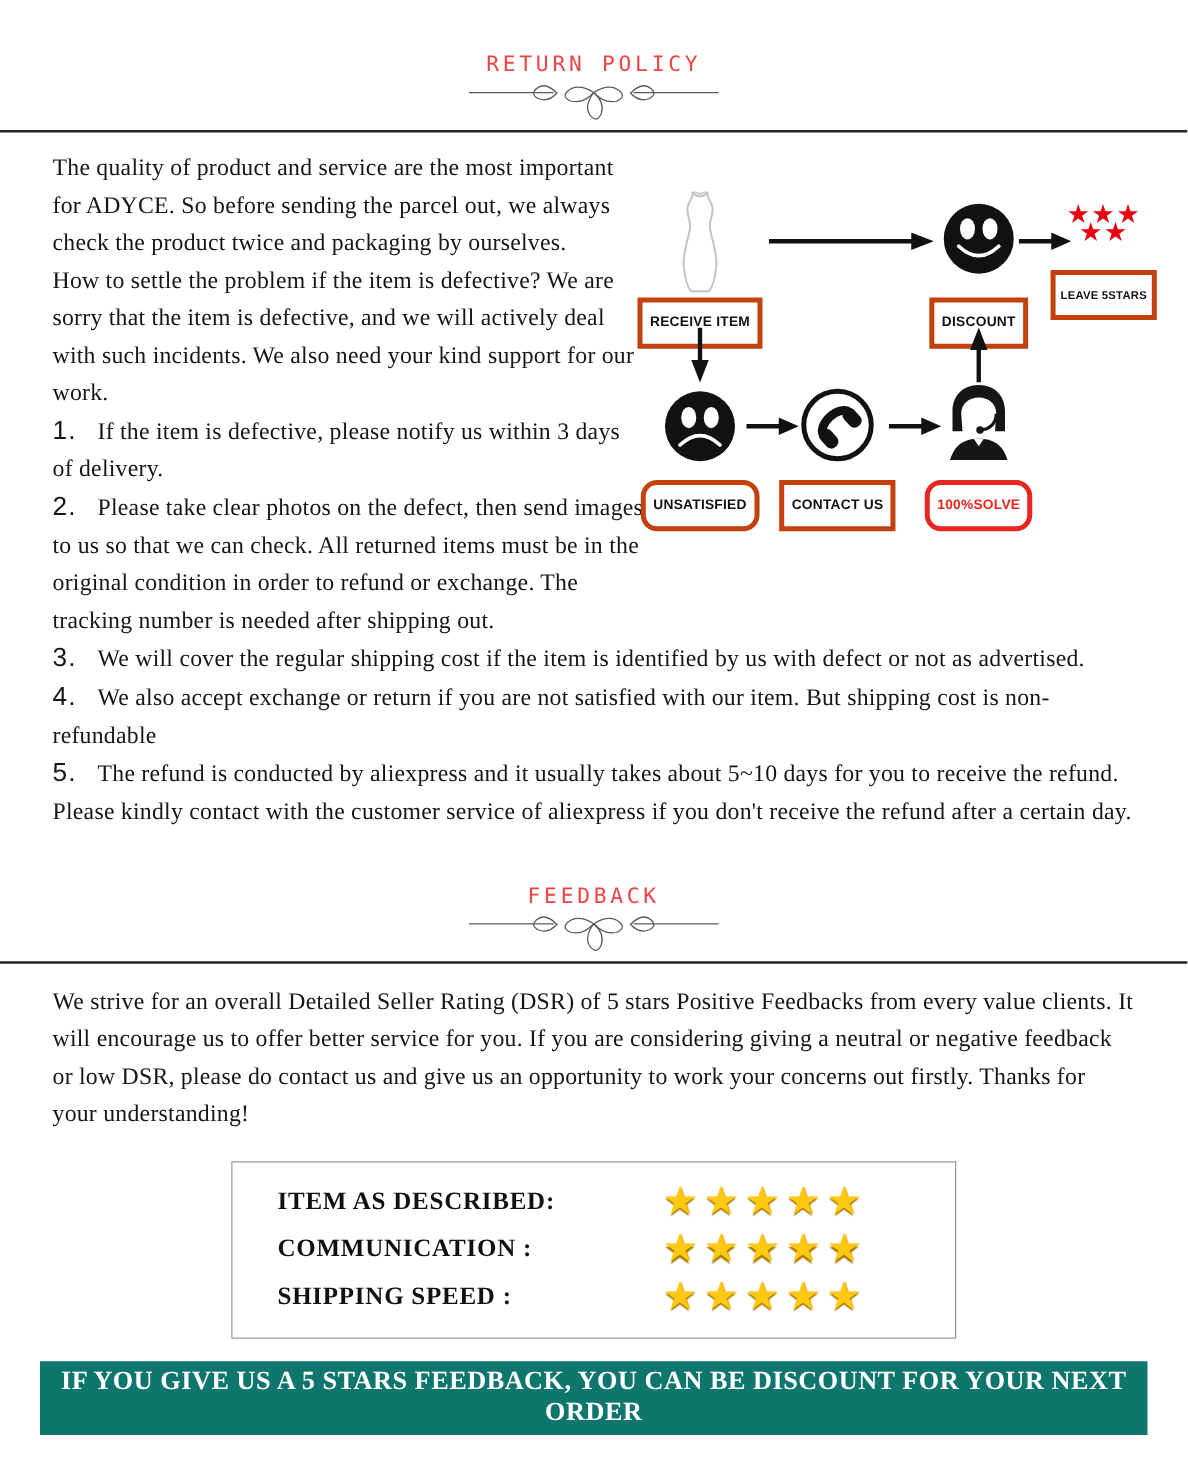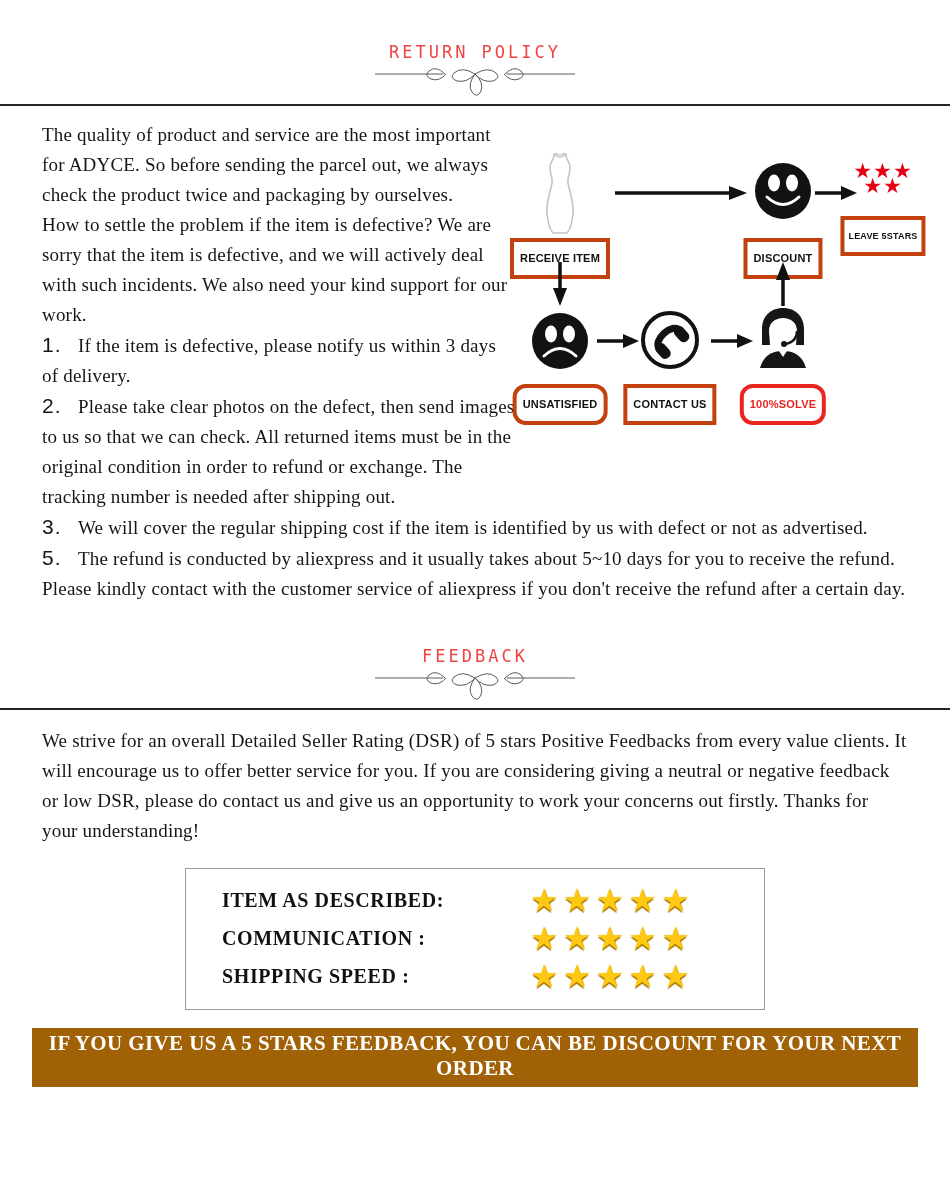--- a/index.html
+++ b/index.html
@@ -60,21 +60,21 @@
   .rating-label {
     width:308px; font-family:"Liberation Serif", serif; font-weight:bold;
     font-size:20px; letter-spacing:0.6px; color:#111;
   }
   .gold-stars {
     font-family:"DejaVu Sans", sans-serif; font-size:31px; letter-spacing:5px;
     color:#ffc913; text-shadow:0 2px 1px #a87900, 1px 0 1px #e6ac00;
     white-space:nowrap; line-height:1;
   }
   .banner {
-    margin:18px 32px 0; background:#a16207; color:#ffffff; text-align:center;
+    margin:18px 32px 0; background:#0f766e; color:#ffffff; text-align:center;
     font-family:"Liberation Serif", serif; font-weight:bold; font-size:21px;
     letter-spacing:0.4px; padding:3px 12px 6px;
   }
   svg { display:block; }
 </style>
 </head>
 <body>
 
 <div class="sec-header first">
   <span class="sec-title">RETURN POLICY</span>
@@ -192,20 +192,23 @@
   <div class="li">
     <span class="num">1.</span><span>If the item is defective, please notify us within 3 days of delivery.</span>
   </div>
   <div class="li">
     <span class="num">2.</span><span>Please take clear photos on the defect, then send images to us so that we can check. All returned items must be in the original condition in order to refund or exchange. The tracking number is needed after shipping out.</span>
   </div>
   <div class="li">
     <span class="num">3.</span><span>We will cover the regular shipping cost if the item is identified by us with defect or not as advertised.</span>
   </div>
   <div class="li">
+    <span class="num">4.</span><span>We also accept exchange or return if you are not satisfied with our item. But shipping cost is non-refundable</span>
+  </div>
+  <div class="li">
     <span class="num">5.</span><span>The refund is conducted by aliexpress and it usually takes about 5~10 days for you to receive the refund. Please kindly contact with the customer service of aliexpress if you don't receive the refund after a certain day.</span>
   </div>
   <div style="clear:both;"></div>
 </div>
 
 <div class="sec-header feedback">
   <span class="sec-title">FEEDBACK</span>
   <svg class="flourish" width="200" height="34" viewBox="0 0 200 34">
     <g fill="none" stroke="#5a5a5a" stroke-width="1">
       <path d="M0 10 H68"></path>

